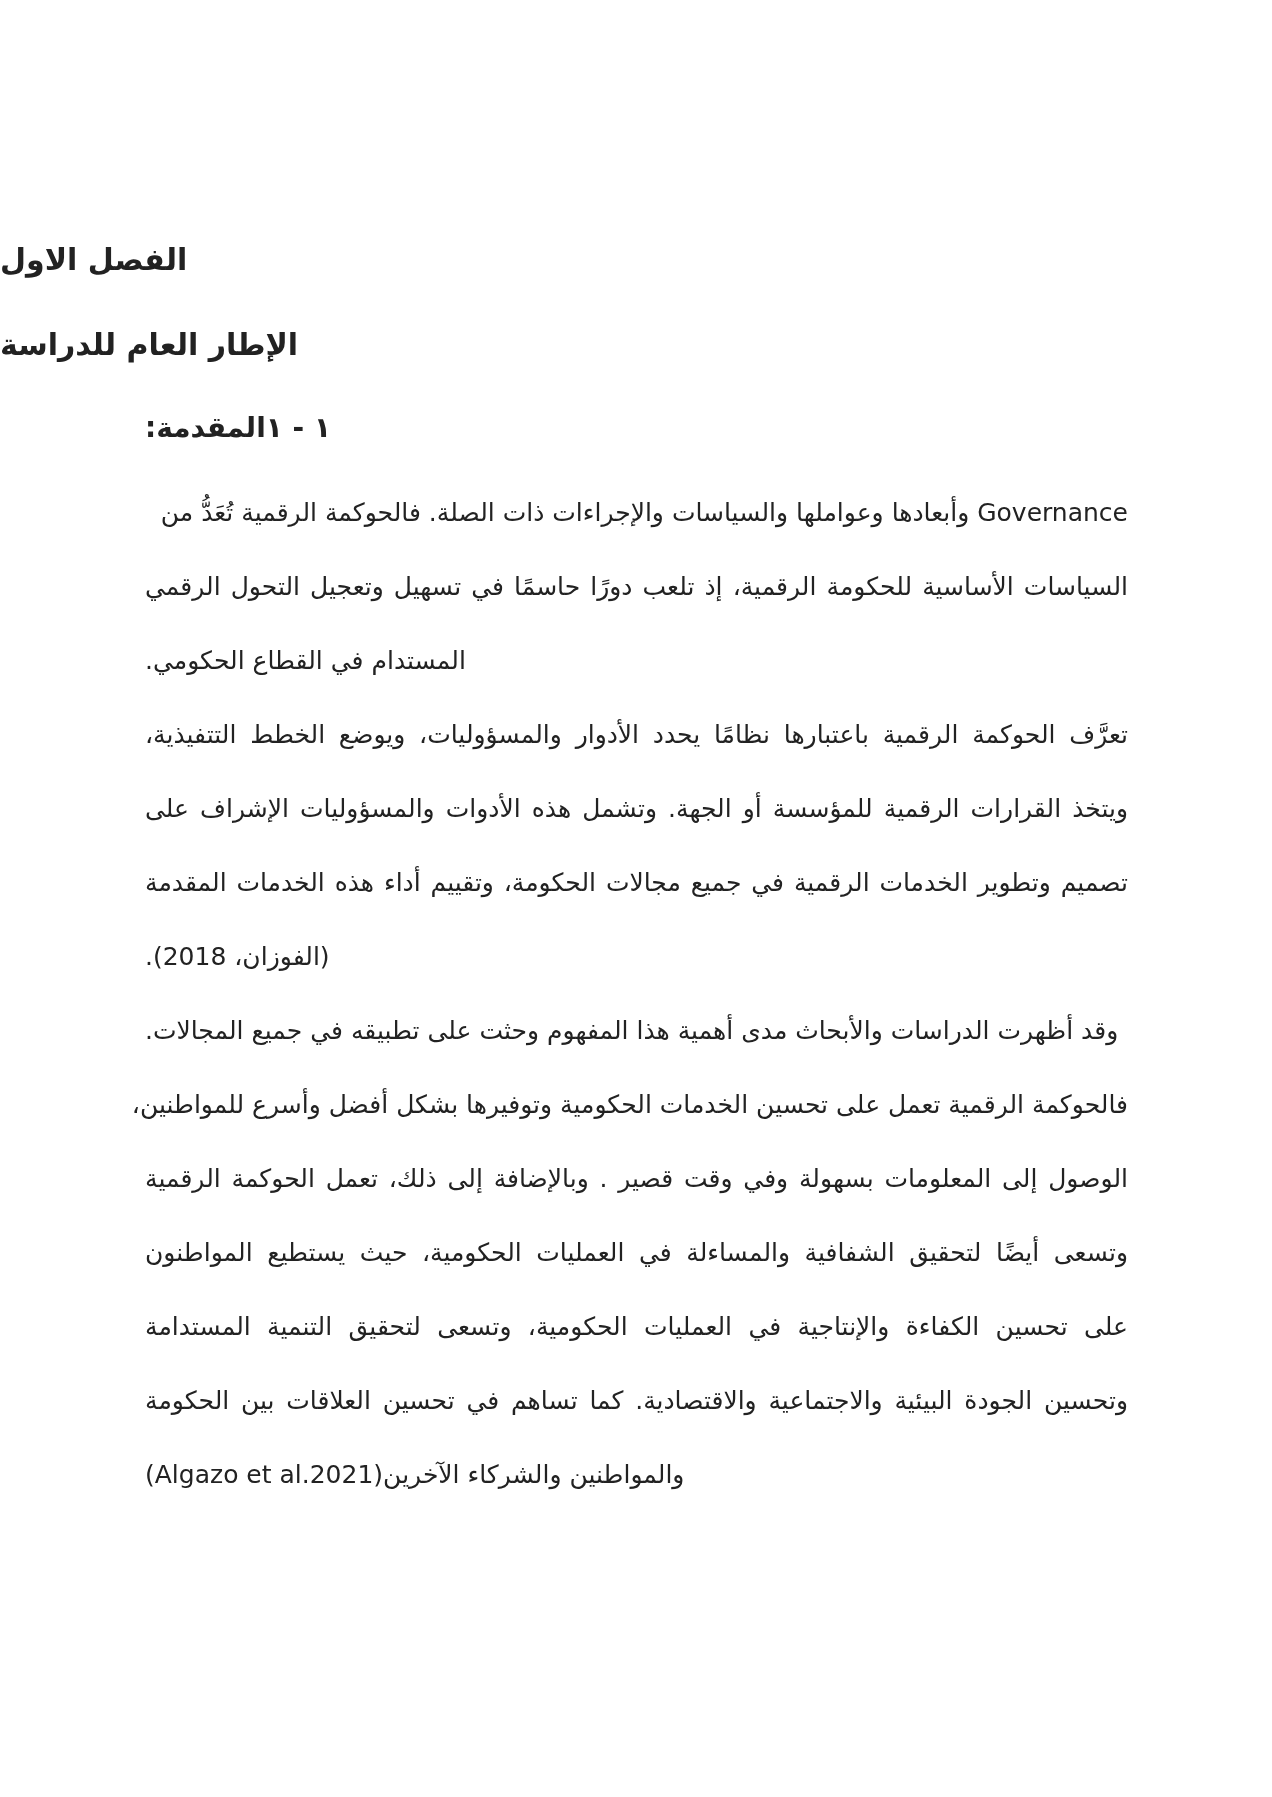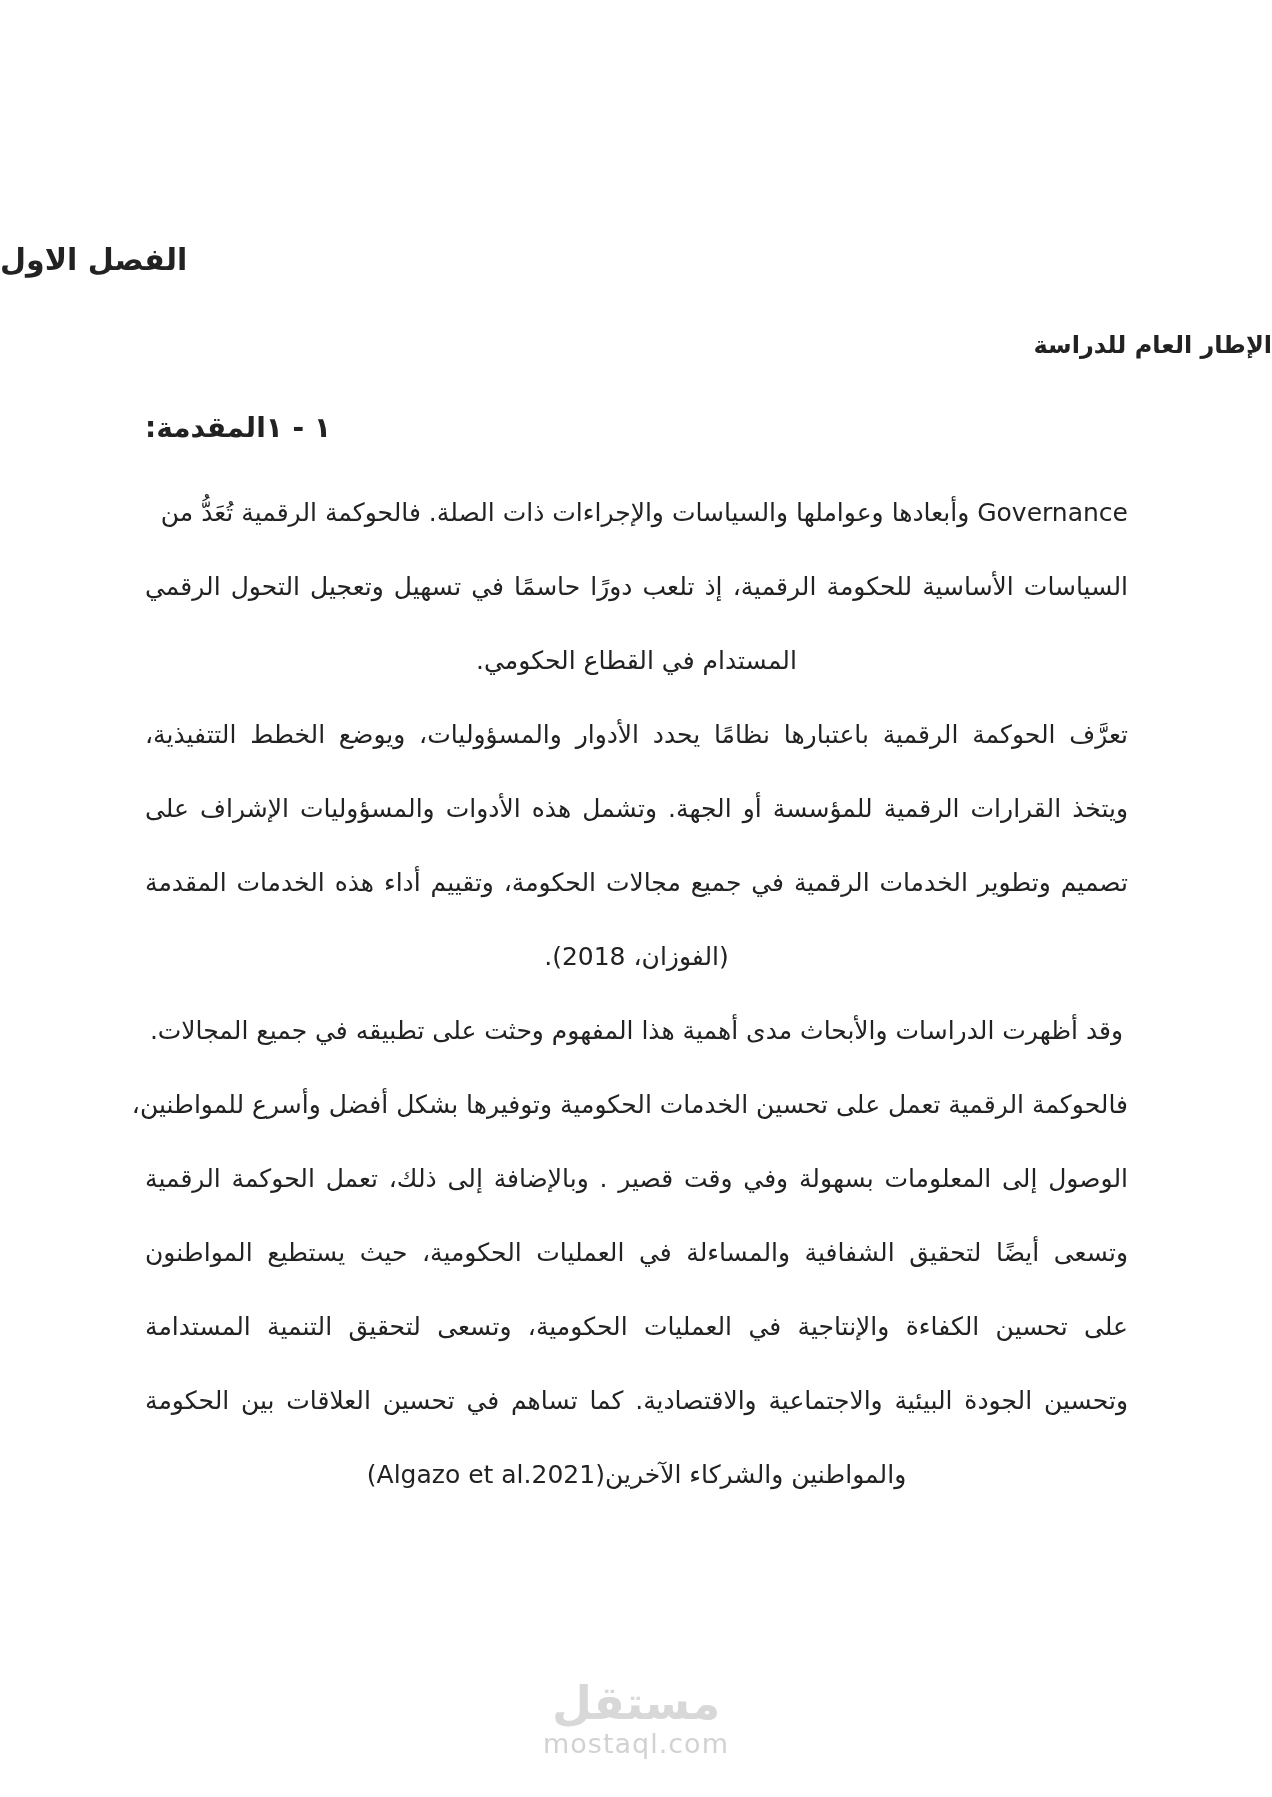--- a/index.html
+++ b/index.html
@@ -28,22 +28,22 @@
     font-size: 30px;
     font-weight: bold;
   }
   .doc-subtitle {
     position: absolute;
     top: 321px;
     left: 0;
     width: 100%;
     height: 48px;
     line-height: 48px;
-    text-align: right;
-    font-size: 24px;
+    text-align: left;
+    font-size: 30px;
     font-weight: bold;
   }
   .section-heading {
     position: absolute;
     top: 404px;
     right: 144px;
     left: 145px;
     height: 48px;
     line-height: 48px;
     text-align: left;
@@ -58,21 +58,21 @@
   }
   .line {
     height: 74px;
     line-height: 74px;
     font-size: 25px;
     white-space: nowrap;
     text-align: justify;
     text-align-last: justify;
   }
   .para .line:last-child {
-    text-align: center;
+    text-align: left;
     text-align-last: auto;
   }
   
   .para:first-child .line:first-child {
     padding-left: 185px;
   }
   .watermark {
     position: absolute;
     top: 1676px;
     left: 0;
@@ -123,18 +123,14 @@
       <div class="para">
         <div class="line">فالحوكمة الرقمية تعمل على تحسين الخدمات الحكومية وتوفيرها بشكل أفضل وأسرع للمواطنين،</div>
         <div class="line">الوصول إلى المعلومات بسهولة وفي وقت قصير . وبالإضافة إلى ذلك، تعمل الحوكمة الرقمية</div>
         <div class="line">وتسعى أيضًا لتحقيق الشفافية والمساءلة في العمليات الحكومية، حيث يستطيع المواطنون</div>
         <div class="line">على تحسين الكفاءة والإنتاجية في العمليات الحكومية، وتسعى لتحقيق التنمية المستدامة</div>
         <div class="line">وتحسين الجودة البيئية والاجتماعية والاقتصادية. كما تساهم في تحسين العلاقات بين الحكومة</div>
         <div class="line">والمواطنين والشركاء الآخرين(Algazo et al.2021)</div>
       </div>
     </div>
 
-  <div class="watermark">
-    <div class="wm-logo">مستقل</div>
-    <div class="wm-site">mostaql.com</div>
-  </div>
 
 </div>
 
 </body></html>

